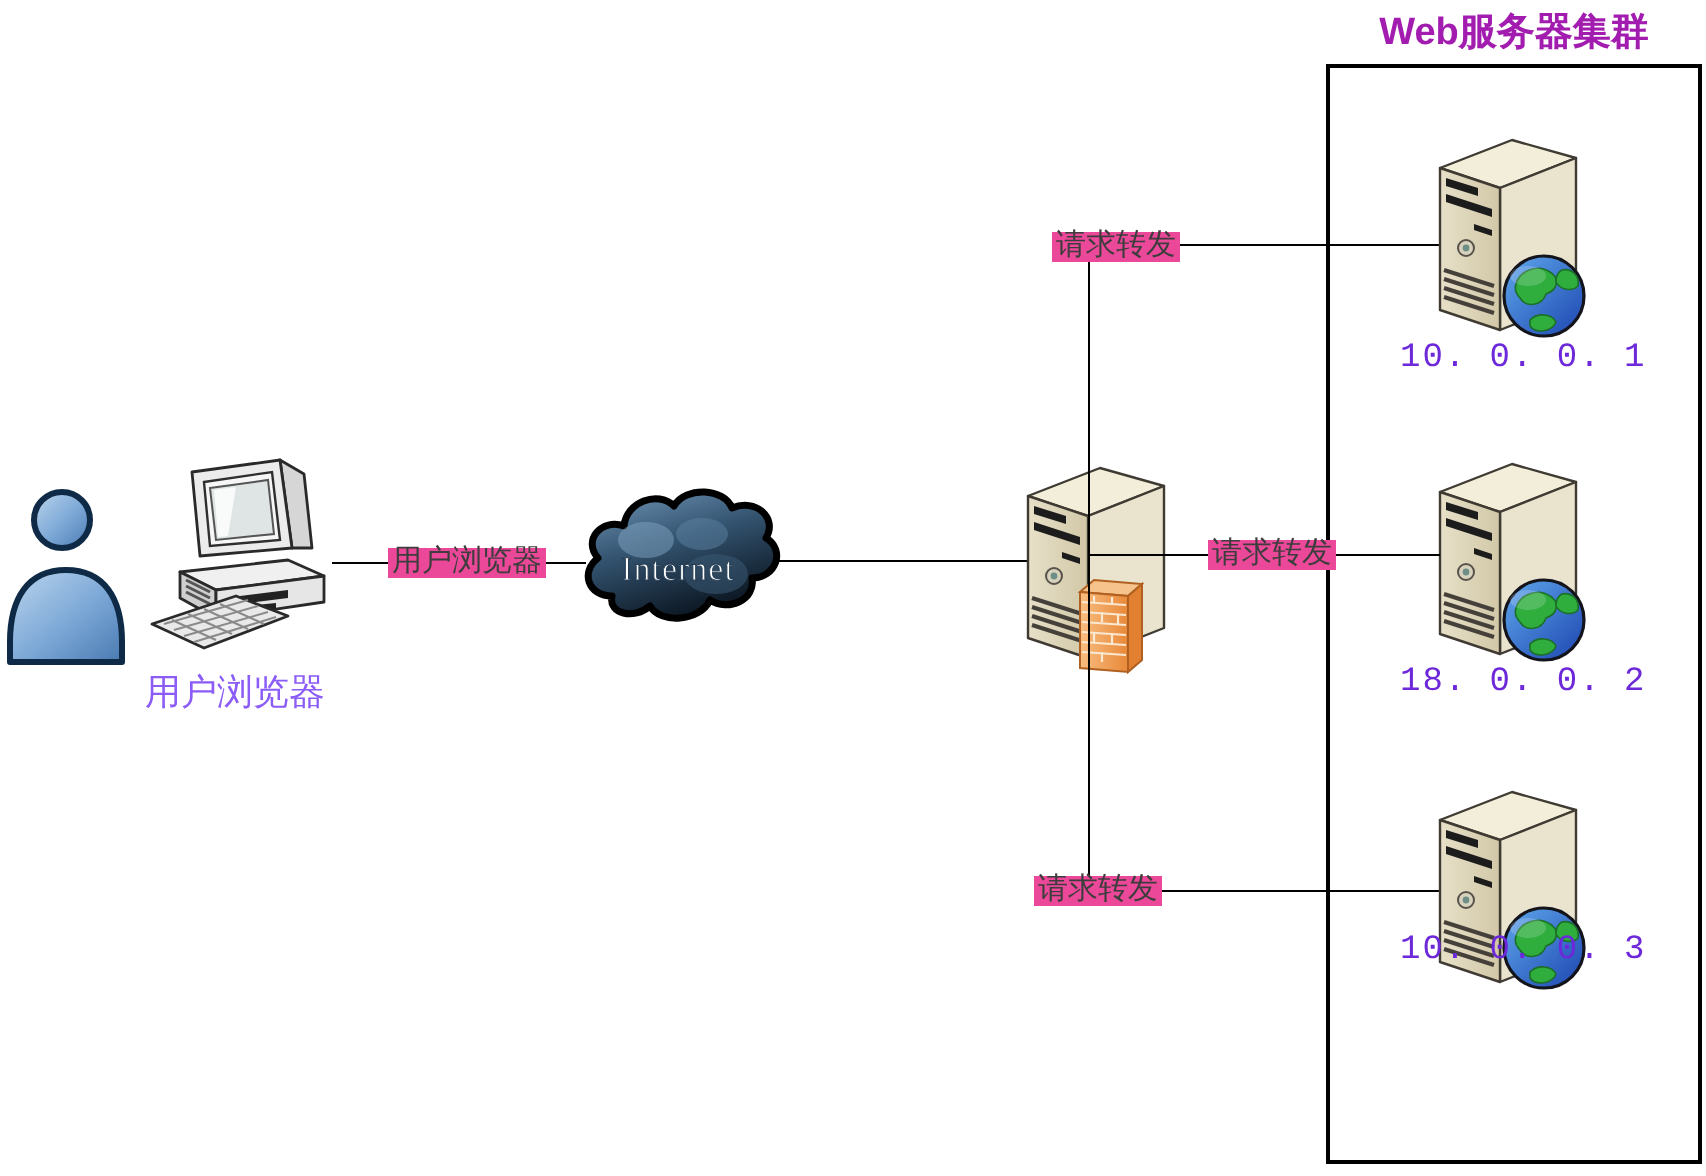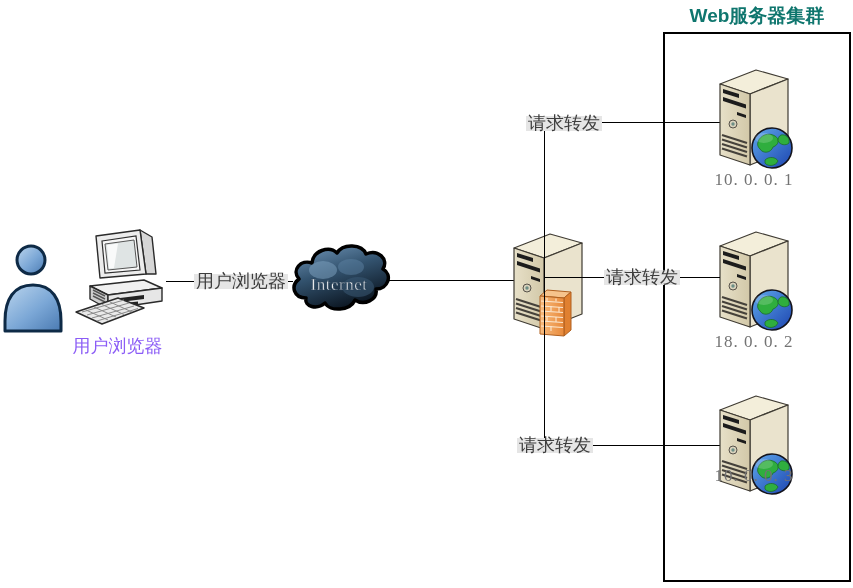--- a/index.html
+++ b/index.html
@@ -5,39 +5,39 @@
   html,body{margin:0;padding:0;background:#fff;}
   #canvas{
     position:relative;width:853px;height:588px;background:#fff;overflow:hidden;
     font-family:"Liberation Serif","DejaVu Serif",serif;
   }
   .icon{position:absolute;z-index:2;}
   .line-h{position:absolute;height:1px;background:#000;z-index:1;}
   .line-v{position:absolute;width:1px;background:#000;z-index:1;}
   .over{z-index:3;}
   .edge-label{
-    position:absolute;z-index:4;background:#e5e5e5;color:#3d3d3d;
-    font-size:18px;line-height:15px;padding:0 2px;white-space:nowrap;
+    position:absolute;z-index:4;background:#ec4899;color:#3d3d3d;
+    font-size:15px;line-height:15px;padding:0 2px;white-space:nowrap;
     font-family:"Liberation Serif","DejaVu Serif",serif;
   }
   .node-label{
     position:absolute;z-index:2;color:#8b5cf6;text-align:center;white-space:nowrap;
     font-size:18px;font-family:"Liberation Serif","DejaVu Serif",serif;
   }
   .bold-label{
-    position:absolute;z-index:4;color:#0f766e;text-align:center;white-space:nowrap;
+    position:absolute;z-index:4;color:#a21caf;text-align:center;white-space:nowrap;
     font-weight:bold;font-size:19px;font-family:"Liberation Sans","DejaVu Sans",sans-serif;
   }
   #cluster-box{
     position:absolute;left:663px;top:32px;width:188px;height:550px;
     border:2px solid #000;box-sizing:border-box;background:#fff;z-index:0;
   }
   .ip-label{
-    position:absolute;z-index:2;color:#737373;text-align:center;white-space:nowrap;
-    font-size:17px;font-family:Liberation Serif, serif;letter-spacing:1px;
+    position:absolute;z-index:2;color:#6d28d9;text-align:center;white-space:nowrap;
+    font-size:17px;font-family:Liberation Mono, monospace;letter-spacing:1px;
   }
   svg{display:block;overflow:visible;}
 </style>
 </head>
 <body>
 
 <div id="canvas">
 
   <svg width="0" height="0" style="position:absolute" aria-hidden="true">
     <defs>

